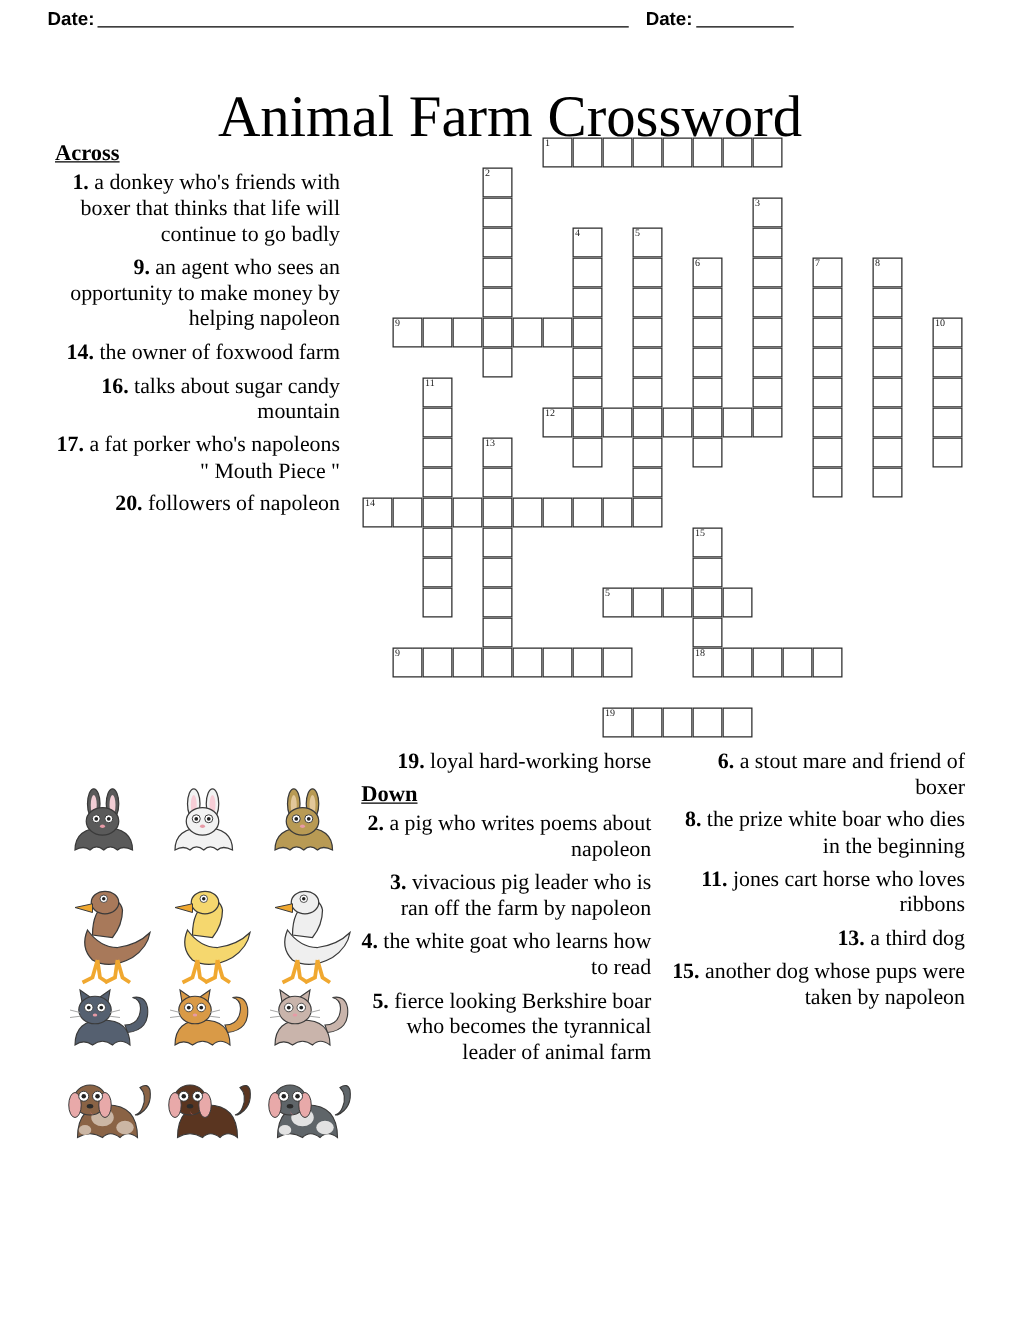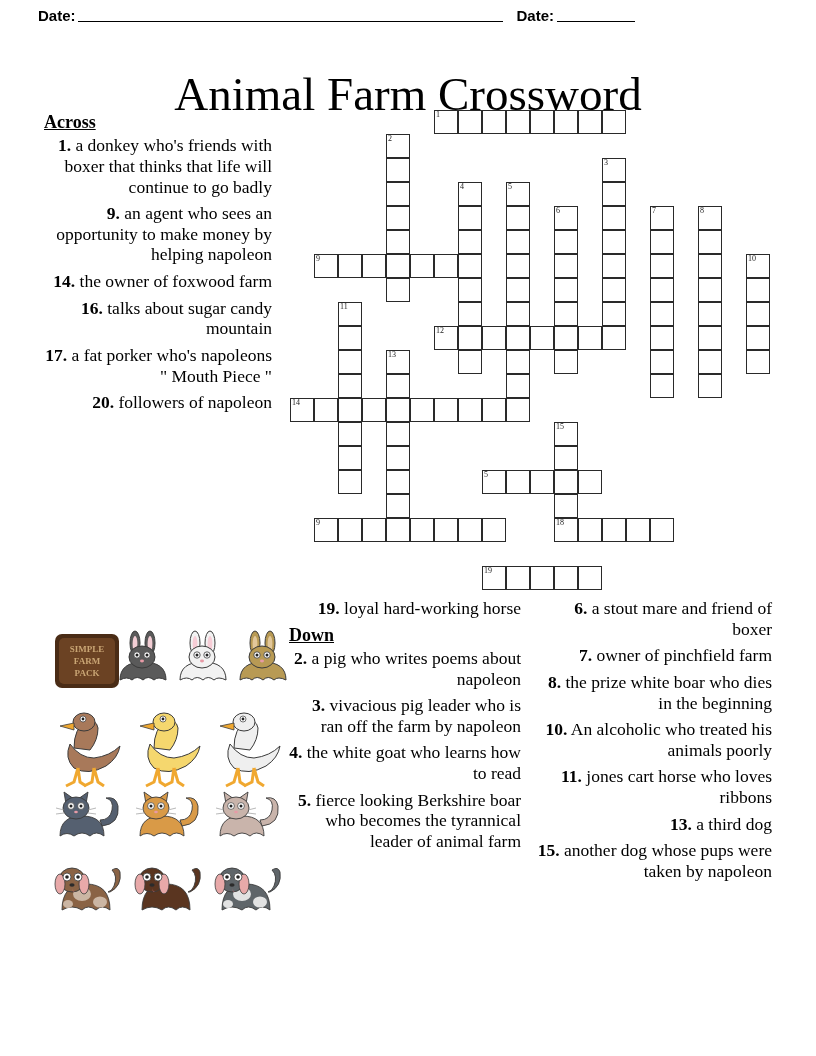--- a/index.html
+++ b/index.html
@@ -159,23 +159,21 @@
 <div class="clue-col" id="clues-mid">
     <span class="clue"><span class="cnum">19.</span> loyal hard-working horse</span>
     <span class="clue-heading">Down</span>
     <span class="clue"><span class="cnum">2.</span> a pig who writes poems about napoleon</span>
     <span class="clue"><span class="cnum">3.</span> vivacious pig leader who is ran off the farm by napoleon</span>
     <span class="clue"><span class="cnum">4.</span> the white goat who learns how to read</span>
     <span class="clue"><span class="cnum">5.</span> fierce looking Berkshire boar who becomes the tyrannical leader of animal farm</span>
   </div>
 <div class="clue-col" id="clues-right">
     <span class="clue"><span class="cnum">6.</span> a stout mare and friend of boxer</span>
-    <span class="clue"><span class="cnum">7.</span> owner of pinchfield farm</span>
     <span class="clue"><span class="cnum">8.</span> the prize white boar who dies in the beginning</span>
-    <span class="clue"><span class="cnum">10.</span> An alcoholic who treated his animals poorly</span>
     <span class="clue"><span class="cnum">11.</span> jones cart horse who loves ribbons</span>
     <span class="clue"><span class="cnum">13.</span> a third dog</span>
     <span class="clue"><span class="cnum">15.</span> another dog whose pups were taken by napoleon</span>
   </div>
 
 <div id="grid-wrap">
     <div class="cell" style="left: 146px; top: 2px;">
       <span class="cellnum">1</span>
     </div>
     <div class="cell" style="left: 170px; top: 2px;"></div>
@@ -336,29 +334,20 @@
       <span class="cellnum">19</span>
     </div>
     <div class="cell" style="left: 218px; top: 458px;"></div>
     <div class="cell" style="left: 242px; top: 458px;"></div>
     <div class="cell" style="left: 266px; top: 458px;"></div>
     <div class="cell" style="left: 290px; top: 458px;"></div>
   </div>
 
 <div id="clipart">
     <div class="art-row" style="top: 0px;">
-      <div class="art-cell">
-        <svg width="70" height="62" viewBox="0 0 70 62" class="art-svg">
-          <rect x="3" y="4" width="64" height="54" rx="7" fill="#4a2c16"></rect>
-          <rect x="7" y="8" width="56" height="46" rx="5" fill="#6b4223"></rect>
-          <text x="35" y="22" text-anchor="middle" font-family="&quot;Liberation Serif&quot;, serif" font-size="9" font-weight="bold" fill="#c9a574">SIMPLE</text>
-          <text x="35" y="34" text-anchor="middle" font-family="&quot;Liberation Serif&quot;, serif" font-size="9" font-weight="bold" fill="#c9a574">FARM</text>
-          <text x="35" y="46" text-anchor="middle" font-family="&quot;Liberation Serif&quot;, serif" font-size="9" font-weight="bold" fill="#c9a574">PACK</text>
-        </svg>
-      </div>
       <div class="art-cell">
         <svg width="64" height="60" viewBox="0 0 64 60" class="art-svg">
           <ellipse cx="23" cy="13" rx="5" ry="12" fill="#5a5a5a" stroke="#3a3a3a" stroke-width="1"></ellipse>
           <ellipse cx="38" cy="13" rx="5" ry="12" fill="#5a5a5a" stroke="#3a3a3a" stroke-width="1"></ellipse>
           <ellipse cx="23" cy="14" rx="2.4" ry="8" fill="#f2cdd4"></ellipse>
           <ellipse cx="38" cy="14" rx="2.4" ry="8" fill="#f2cdd4"></ellipse>
           <path d="M8 50 Q8 32 31 32 Q54 32 54 50 Q46 46 42 50 Q36 45 31 50 Q25 45 20 50 Q15 46 8 50 Z" fill="#5a5a5a" stroke="#3a3a3a" stroke-width="1"></path>
           <ellipse cx="30" cy="27" rx="13" ry="11" fill="#5a5a5a" stroke="#3a3a3a" stroke-width="1"></ellipse>
           <circle cx="25" cy="25" r="3.2" fill="#fff" stroke="#3a3a3a" stroke-width="0.8"></circle>
           <circle cx="35" cy="25" r="3.2" fill="#fff" stroke="#3a3a3a" stroke-width="0.8"></circle>

